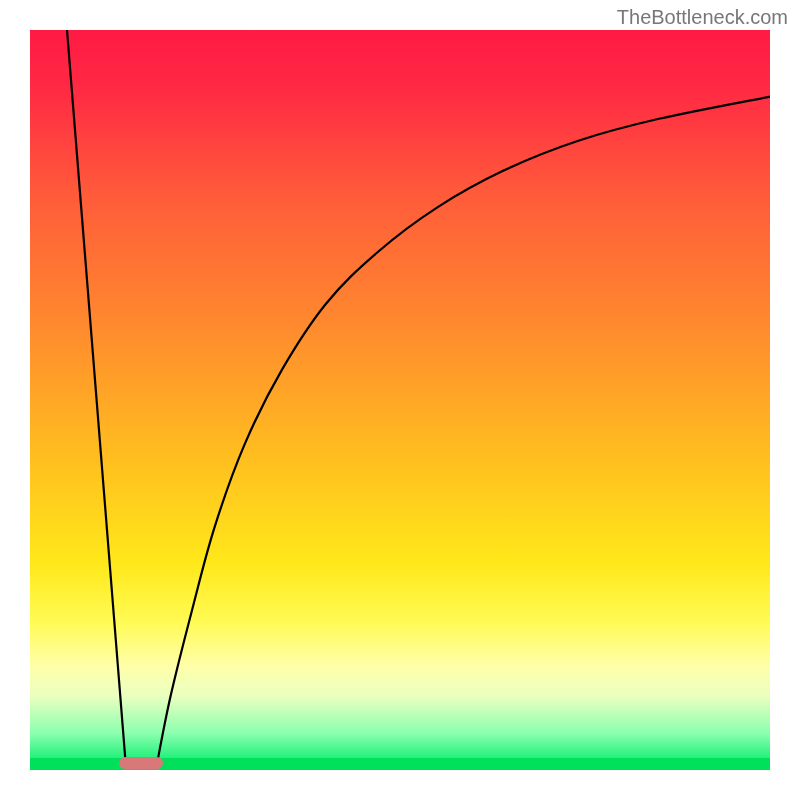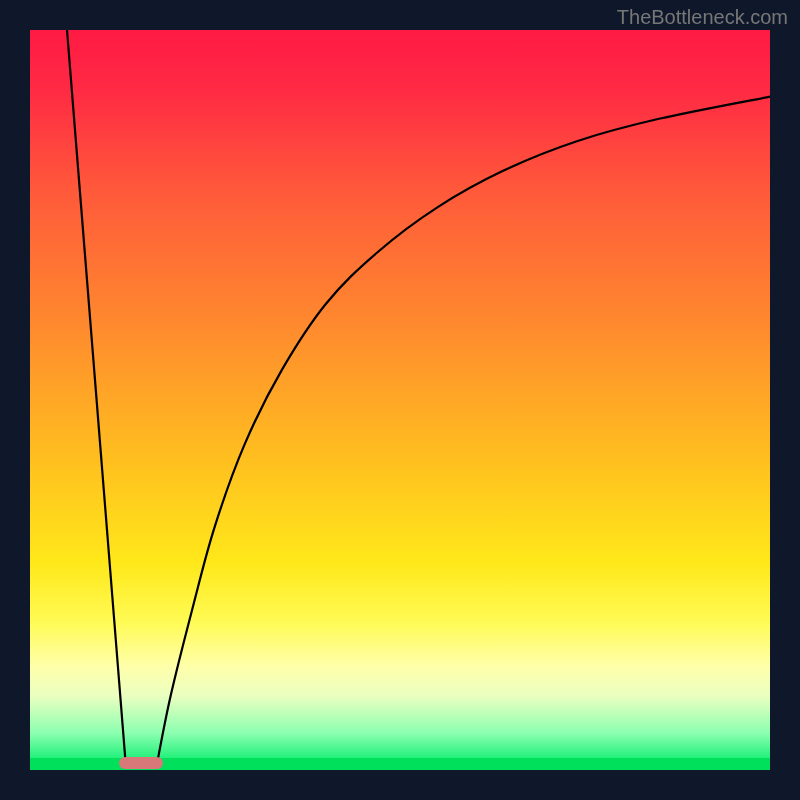--- a/index.html
+++ b/index.html
@@ -8,21 +8,21 @@
     width: 800px;
     height: 800px;
     background: #000;
     overflow: hidden;
     font-family: Arial, Helvetica, sans-serif;
   }
   .outer {
     position: relative;
     width: 800px;
     height: 800px;
-    background: #0f172a;
+    background: #ffffff;
   }
   .watermark {
     position: absolute;
     top: 6px;
     right: 12px;
     color: #777;
     font-size: 20px;
     z-index: 10;
   }
   .plot-area {

